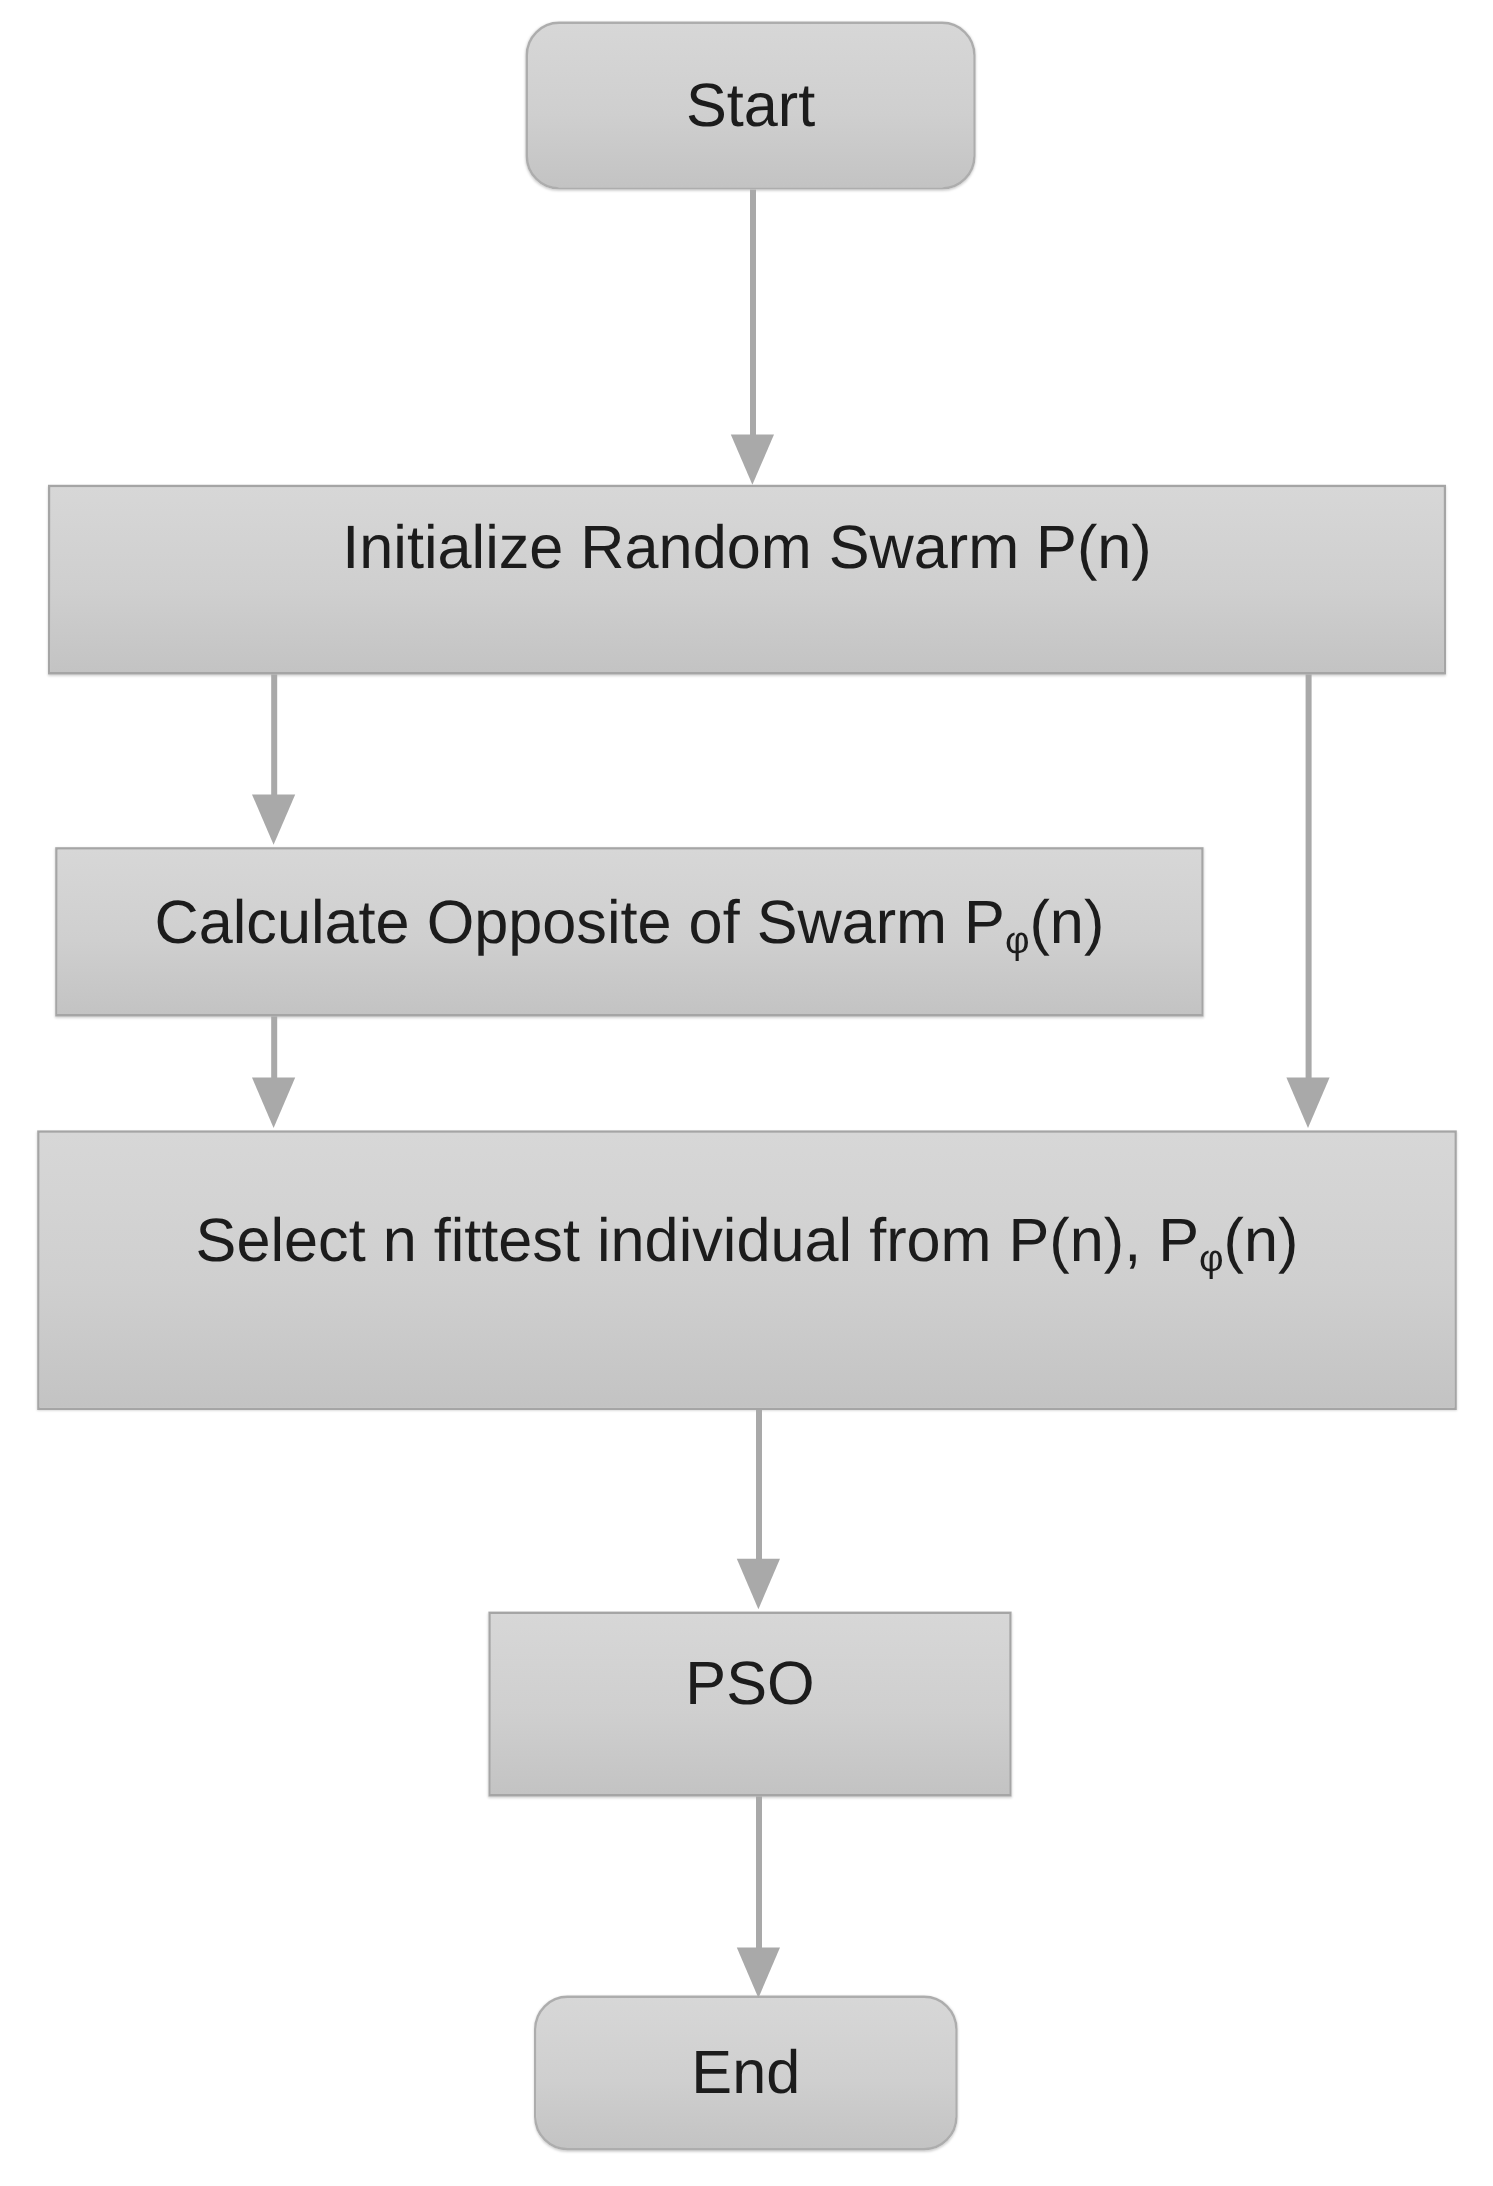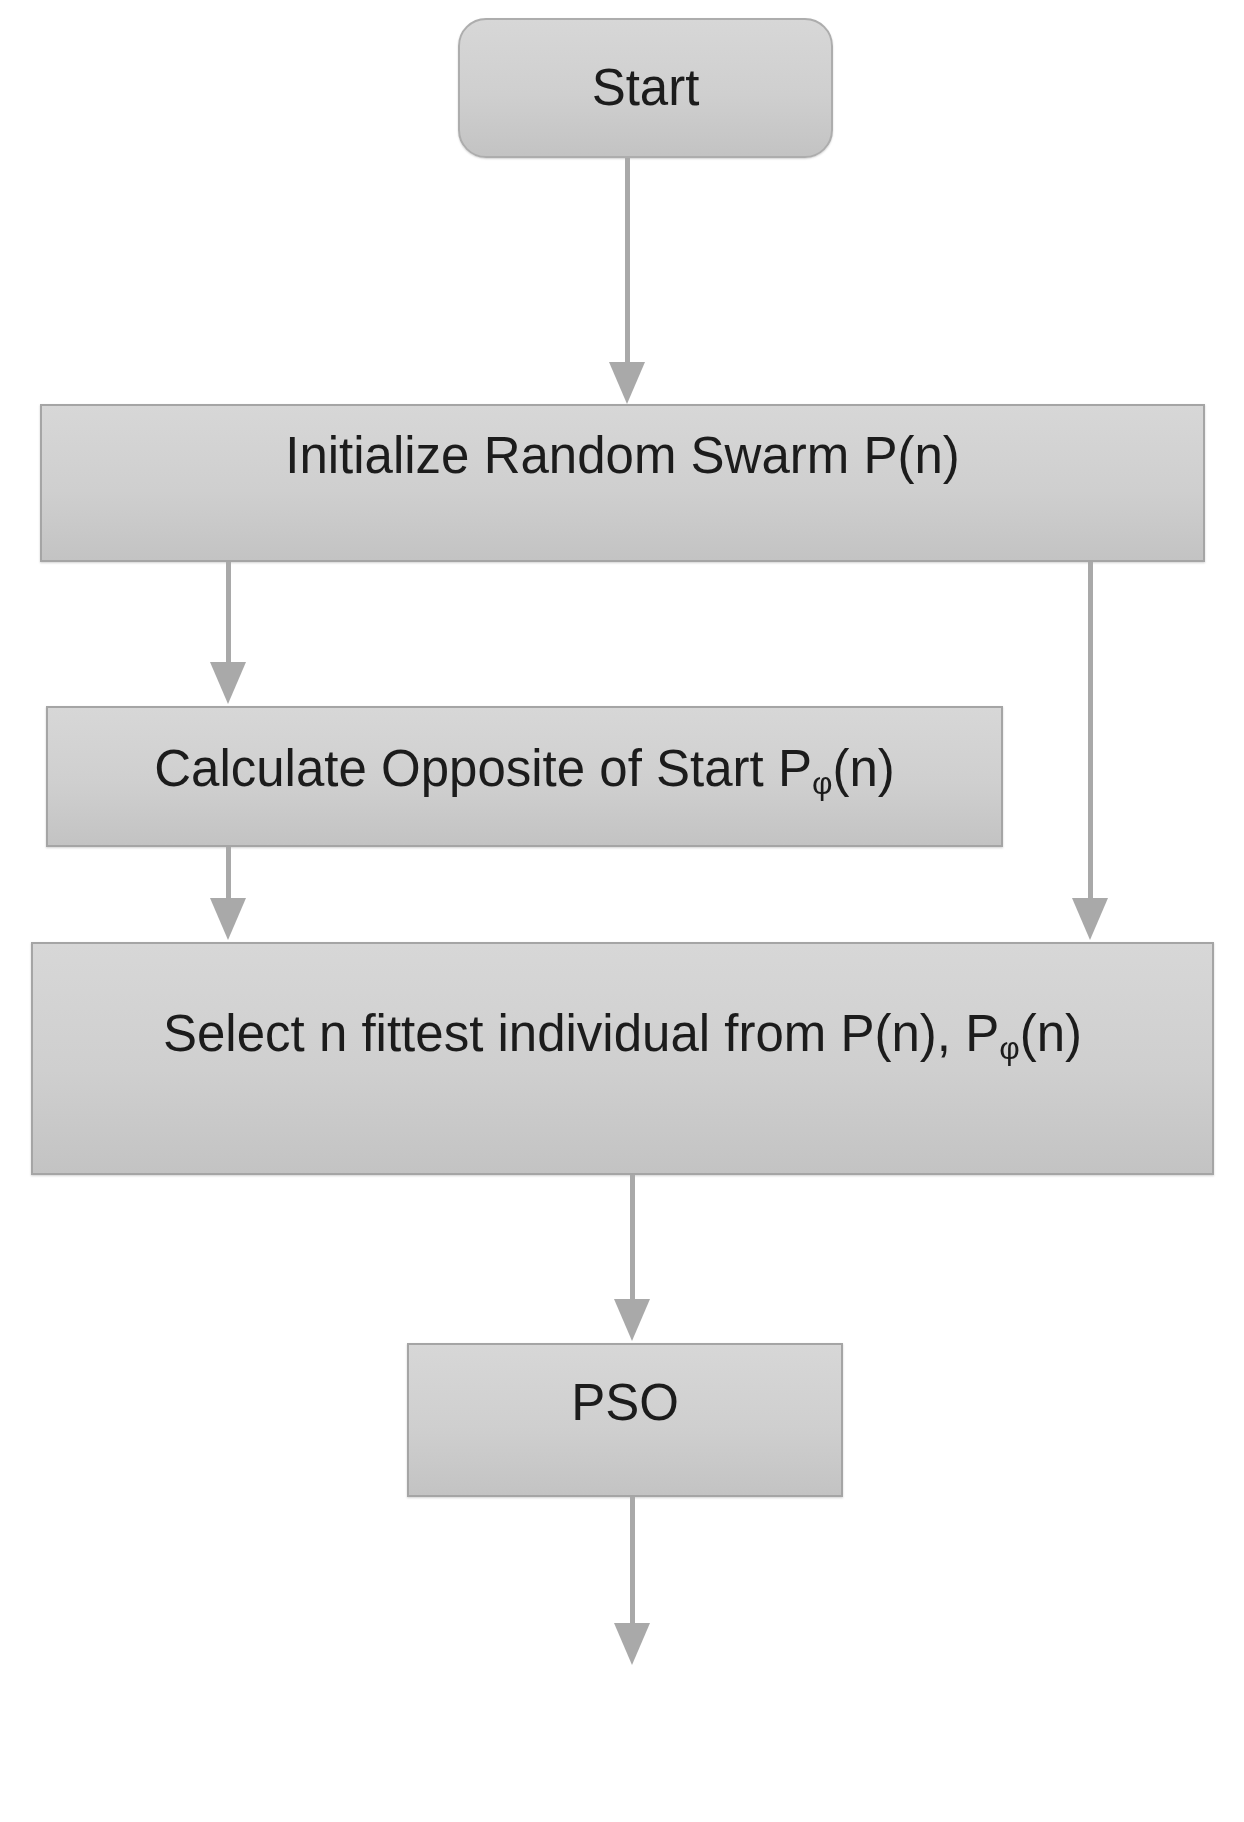--- a/index.html
+++ b/index.html
@@ -33,21 +33,21 @@
   .node.terminal {
     border-radius: 28px;
     border-color: #adadad;
   }
   .node sub {
     font-size: 0.62em;
     line-height: 0;
     vertical-align: -0.25em;
   }
   
-  #n-start   { left: 438px; top: 18px;   width: 375px;  height: 140px; margin-left: 20px; }
+  #n-start   { left: 438px; top: 18px;   width: 375px;  height: 140px; }
   #n-init    { left: 40px;  top: 404px;  width: 1165px; height: 158px; padding-bottom: 53px; }
   #n-opp     { left: 46px;  top: 706px;  width: 957px;  height: 141px; padding-bottom: 14px; }
   #n-select  { left: 31px;  top: 942px;  width: 1183px; height: 233px; padding-bottom: 48px; }
   #n-pso     { left: 407px; top: 1343px; width: 436px;  height: 154px; padding-bottom: 34px; }
   #n-end     { left: 445px; top: 1663px; width: 353px;  height: 129px; }
 
   
   .shaft {
     position: absolute;
     width: 5px;
@@ -87,31 +87,34 @@
 
   <div class="node terminal" id="n-start">
     <span>Start</span>
   </div>
 
   <div class="node" id="n-init">
     <span>Initialize Random Swarm P(n)</span>
   </div>
 
   <div class="node" id="n-opp">
-    <span><span>Calculate Opposite of Start P</span><sub>φ</sub><span>(n)</span></span>
+    <span><span>Calculate Opposite of Swarm P</span><sub>φ</sub><span>(n)</span></span>
   </div>
 
   <div class="node" id="n-select">
     <span><span>Select n fittest individual from P(n), P</span><sub>φ</sub><span>(n)</span></span>
   </div>
 
   <div class="node" id="n-pso">
     <span>PSO</span>
   </div>
 
+  <div class="node terminal" id="n-end">
+    <span>End</span>
+  </div>
 
   <div class="shaft" id="a1-shaft"></div>
   <div class="head" id="a1-head"></div>
 
   <div class="shaft" id="a2-shaft"></div>
   <div class="head" id="a2-head"></div>
 
   <div class="shaft" id="a3-shaft"></div>
   <div class="head" id="a3-head"></div>
 

